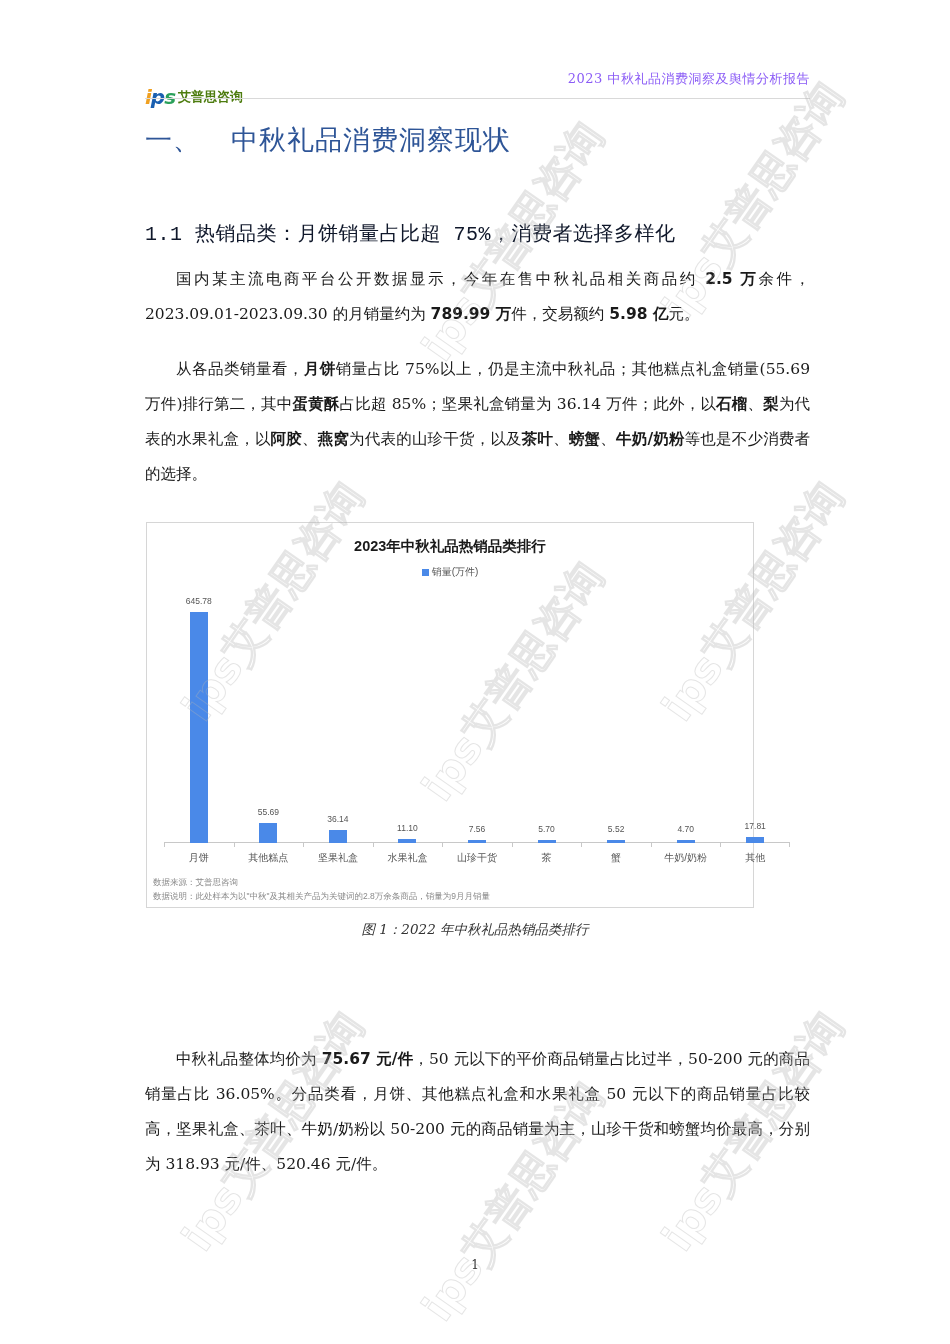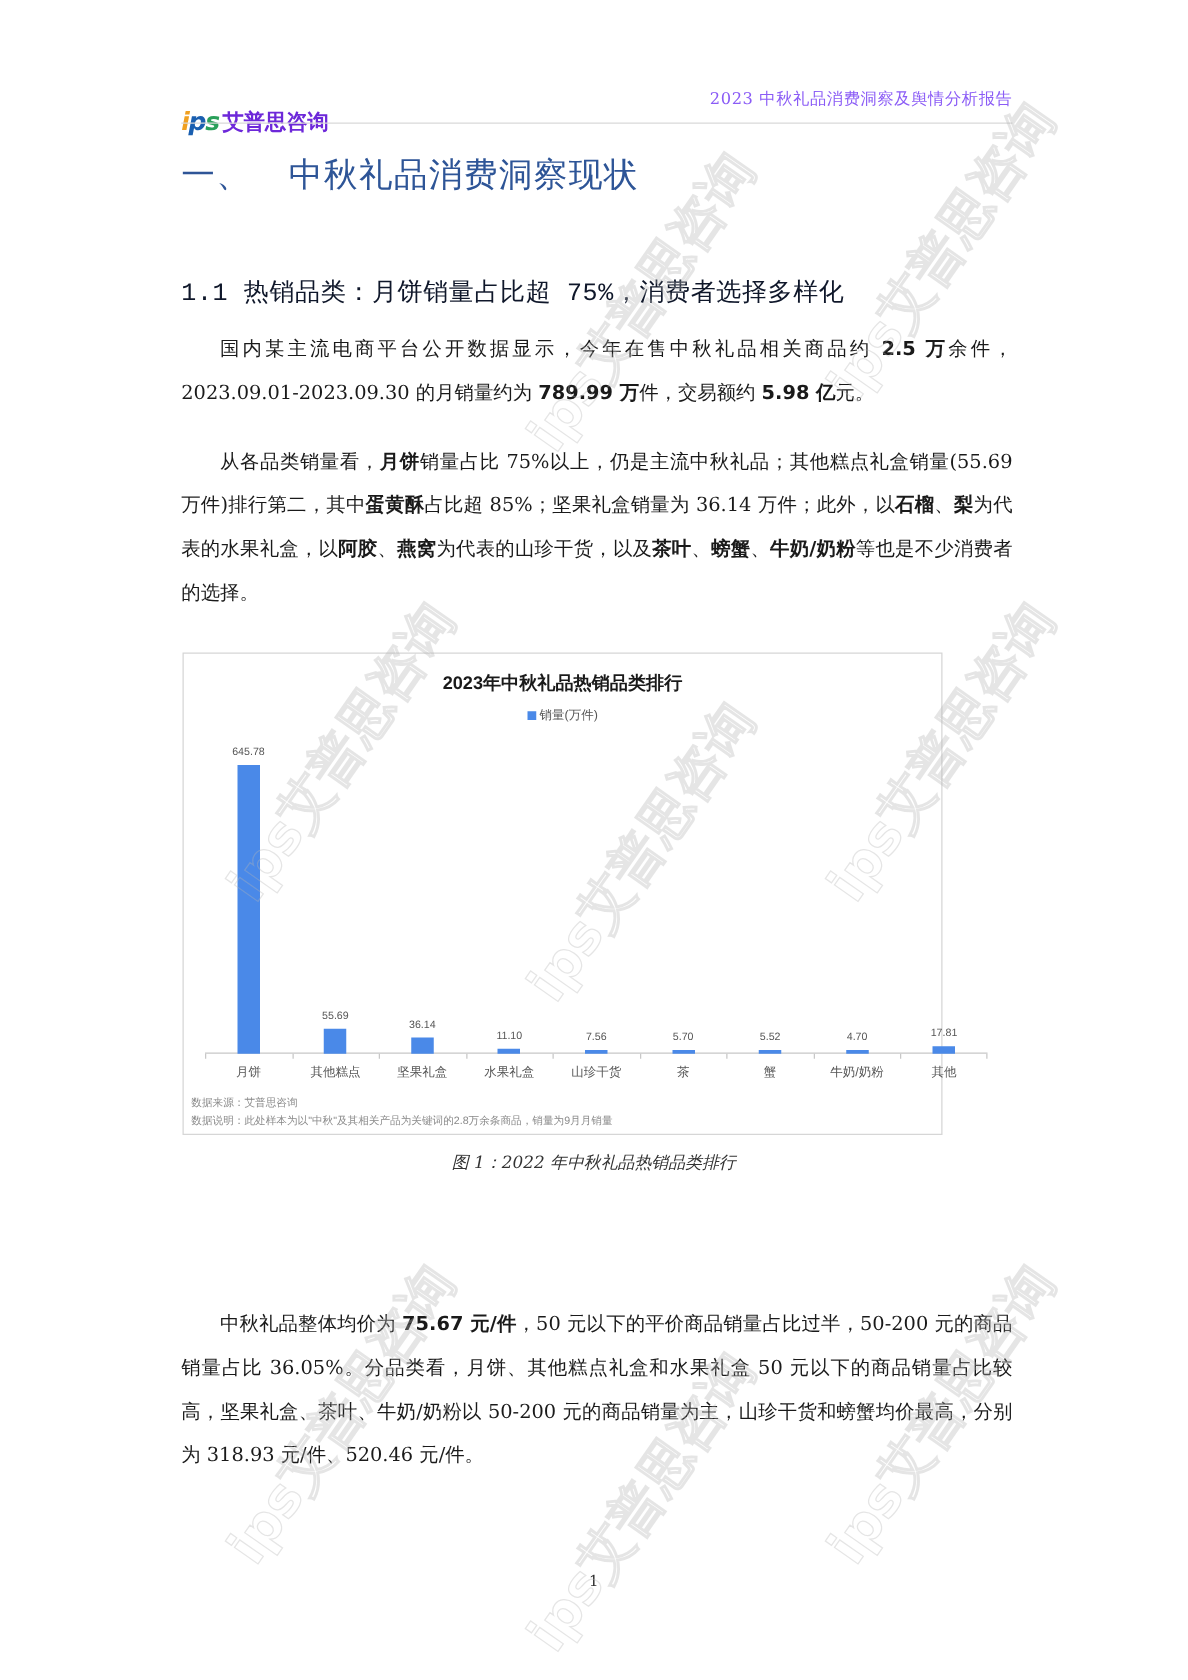--- a/index.html
+++ b/index.html
@@ -24,21 +24,21 @@
   .logo-mark {
     font-family: "DejaVu Sans", "Liberation Sans", sans-serif;
     font-style: italic; font-weight: bold; font-size: 20px; letter-spacing: -1px;
     line-height: 1;
   }
   .logo-mark .c1 { color: #f0a020; }
   .logo-mark .c2 { color: #1a5fb0; }
   .logo-mark .c3 { color: #2aa05a; }
   .logo-text {
     font-family: Liberation Sans, sans-serif;
-    font-weight: bold; font-size: 17px; color: #6d28d9;
+    font-weight: bold; font-size: 13px; color: #4d7c0f;
   }
   .header-title {
     font-family: "DejaVu Serif", "Liberation Serif", serif;
     font-size: 13px; color: #8b5cf6; letter-spacing: 0.5px;
   }
 
   
   .h1 {
     position: absolute; left: 145px; top: 122px;
     font-family: "DejaVu Sans", "Liberation Sans", sans-serif;

